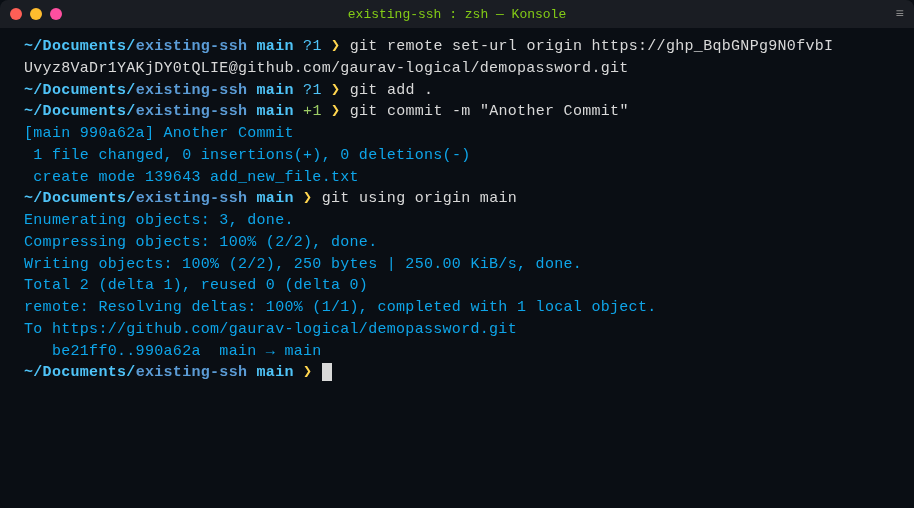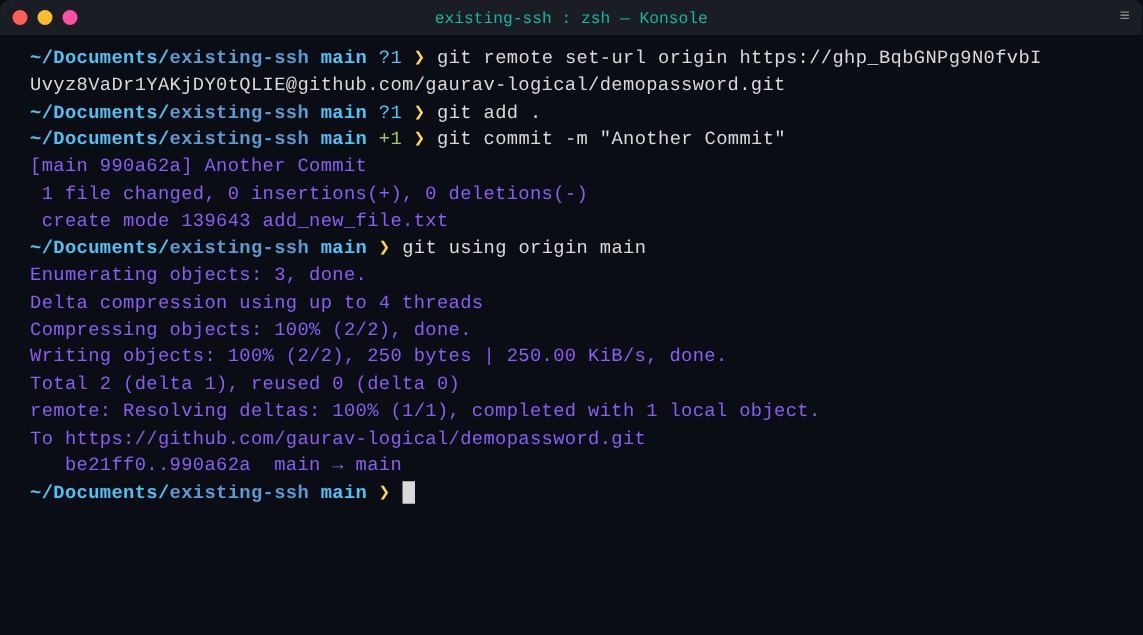--- a/index.html
+++ b/index.html
@@ -37,21 +37,21 @@
       height: 12px;
       border-radius: 50%;
     }
     .light.red { background: #ff5f56; }
     .light.yellow { background: #ffbd2e; }
     .light.green { background: #ff4fa0; }
     .title {
       position: absolute;
       left: 50%;
       transform: translateX(-50%);
-      color: #14b8a6;
+      color: #84cc16;
       font-size: 13px;
     }
     .menu-btn {
       position: absolute;
       right: 10px;
       color: #888;
       font-size: 14px;
       cursor: pointer;
     }
     .terminal {
@@ -63,21 +63,21 @@
       letter-spacing: 0.3px;
     }
     .line { white-space: pre-wrap; word-break: break-all; }
     .prompt-path { color: #4fc3f7; font-weight: bold; }
     .prompt-dir { color: #5b9bd5; font-weight: bold; }
     .prompt-branch { color: #4fc3f7; font-weight: bold; }
     .prompt-status { color: #4fc3f7; }
     .prompt-plus { color: #9ccc65; }
     .prompt-arrow { color: #ffd54f; font-weight: bold; }
     .cmd { color: #d9d9d9; }
-    .output { color: #8b5cf6; }
+    .output { color: #0ea5e9; }
     .cursor {
       display: inline-block;
       width: 10px;
       height: 18px;
       background: #d9d9d9;
       vertical-align: text-bottom;
     }
   </style>
 </head>
 <body>
@@ -102,21 +102,20 @@
 
     <div class="line"><span class="prompt-path">~/Documents/</span><span class="prompt-dir">existing-ssh</span> <span class="prompt-branch">main</span> <span class="prompt-plus">+1</span> <span class="prompt-arrow">❯</span> <span class="cmd">git commit -m "Another Commit"</span></div>
 
     <div class="line output">[main 990a62a] Another Commit</div>
     <div class="line output"> 1 file changed, 0 insertions(+), 0 deletions(-)</div>
     <div class="line output"> create mode 139643 add_new_file.txt</div>
 
     <div class="line"><span class="prompt-path">~/Documents/</span><span class="prompt-dir">existing-ssh</span> <span class="prompt-branch">main</span> <span class="prompt-arrow">❯</span> <span class="cmd">git using origin main</span></div>
 
     <div class="line output">Enumerating objects: 3, done.</div>
-    <div class="line output">Delta compression using up to 4 threads</div>
     <div class="line output">Compressing objects: 100% (2/2), done.</div>
     <div class="line output">Writing objects: 100% (2/2), 250 bytes | 250.00 KiB/s, done.</div>
     <div class="line output">Total 2 (delta 1), reused 0 (delta 0)</div>
     <div class="line output">remote: Resolving deltas: 100% (1/1), completed with 1 local object.</div>
     <div class="line output">To https://github.com/gaurav-logical/demopassword.git</div>
     <div class="line output">   be21ff0..990a62a  main → main</div>
 
     <div class="line"><span class="prompt-path">~/Documents/</span><span class="prompt-dir">existing-ssh</span> <span class="prompt-branch">main</span> <span class="prompt-arrow">❯</span> <span class="cursor"></span></div>
   </div>
 </div>

